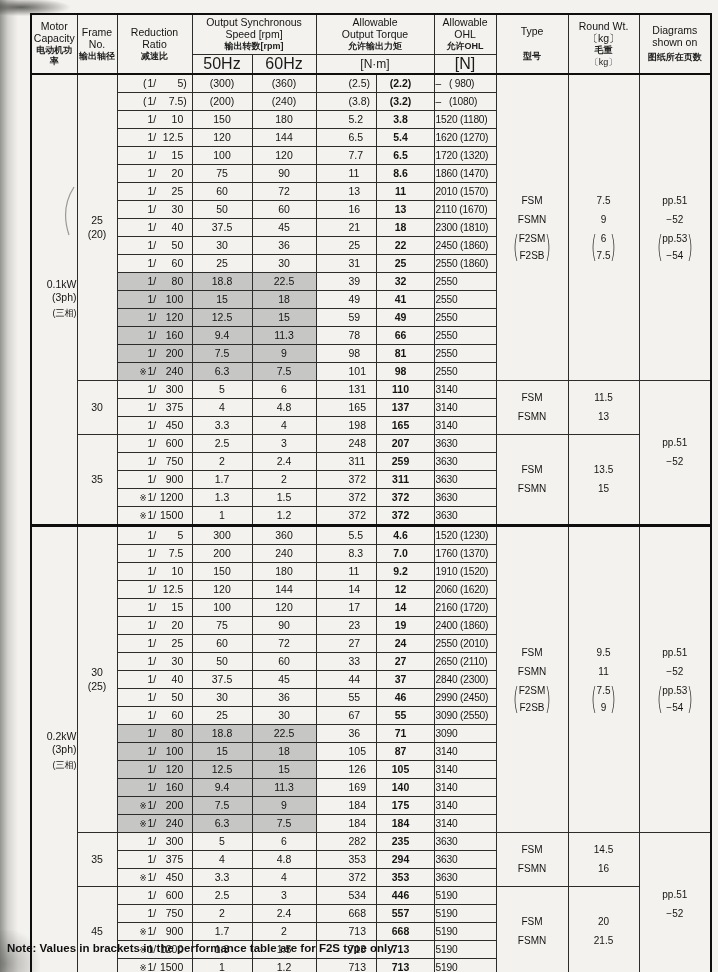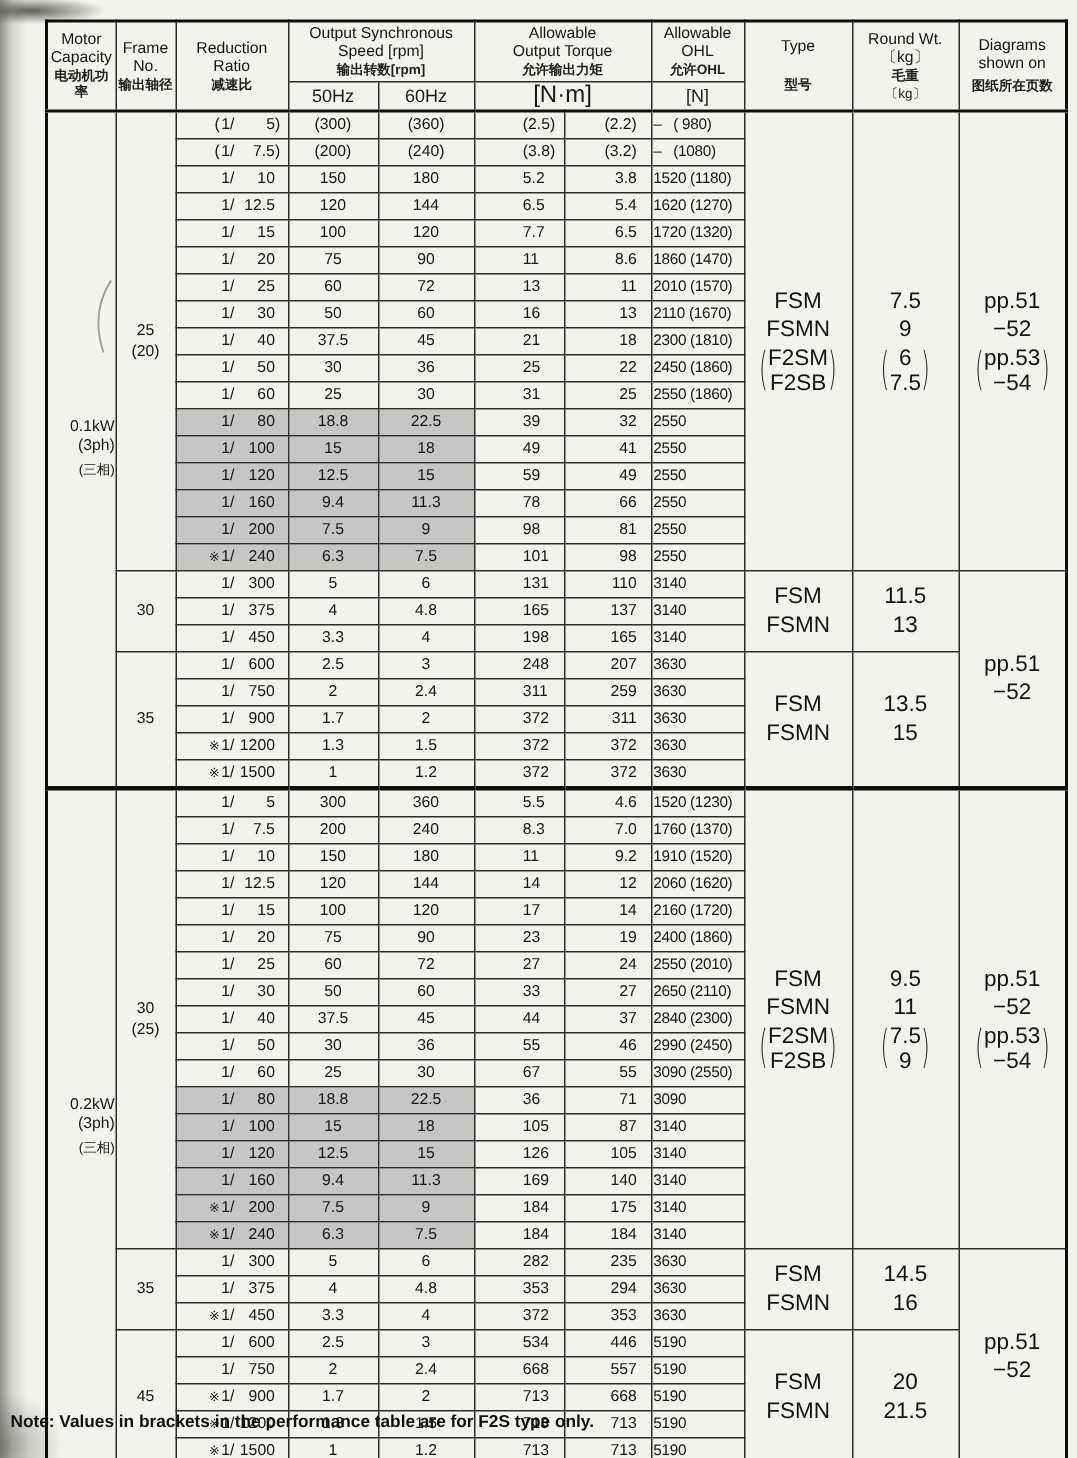--- a/index.html
+++ b/index.html
@@ -39,47 +39,47 @@
     font-weight:400;
     vertical-align:middle;
     padding:0;
     overflow:hidden;
   }
   thead .h1 th{ height:40px; }
   thead .h2 th{ height:19px; border-bottom:2.5px solid #0e0e0e; }
   thead th.deep{ border-bottom:2.5px solid #0e0e0e; }
   th .en{ font-size:10.5px; line-height:12px; color:#141414; }
   th .zh{ font-size:9px; line-height:11px; margin-top:1px; font-weight:700; color:#202020; }
-  .hz{ font-size:12px; }
-  .nm{ font-size:16px; }
+  .hz{ font-size:16px; }
+  .nm{ font-size:12px; }
 
   tbody tr{ height:17.2px; }
   tbody td{ font-size:10.5px; color:#141414; }
   tbody.sec2 tr.secstart td{ border-top:3px solid #0e0e0e; }
 
   td.cap-cell{ text-align:center; }
   .cap .ln{ font-size:10.5px; line-height:13px;text-align:right; }
   .cap .ln.zh{ font-size:9px; margin-top:3px; font-weight:400; }
   td.frame-cell{ text-align:center; font-size:10.5px; line-height:14px; }
 
   .ratio{ display:flex; align-items:center; height:17px; padding-left:16px; }
   .slot{ width:13px; text-align:right; flex:none; }
   .slot .star{ font-size:8.5px; }
   .rp{ margin-left:1px; flex:none; }
   .den{ width:27px; text-align:right; flex:none; }
   .rc{ width:0; flex:none; }
 
   td.s50, td.s60{ text-align:center; }
   td.t50{ text-align:right; padding-right:17px;padding-left:32px; }
-  td.t60{ text-align:right; padding-right:9px; }
+  td.t60{ text-align:center; padding-right:9px;font-weight:bold; }
   td.ohl{ text-align:left; padding-left:1px; white-space:pre; font-size:10.2px; letter-spacing:-0.2px; }
   td.shaded{ background:#c6c6c4; }
 
   td.stack{ text-align:center; }
-  .stack .ln{ line-height:19px; font-size:15px; }
+  .stack .ln{ line-height:19px; font-size:10px; }
   .pgroup{ display:flex; justify-content:center; align-items:center; margin-top:1px; }
   .pcol .ln{ line-height:17px; }
   .bp{ font-size:30px; font-weight:300; line-height:1; transform:scaleX(.5); margin:0 -3px; color:#2a2a2a; font-family:"DejaVu Sans", sans-serif; }
 
   .note{ position:absolute; left:7px; top:941px; }
   .note .en{ font-size:11.5px; line-height:15px; color:#101010;font-weight:bold; }
   .note .zh{ font-size:9.5px; line-height:14px; font-weight:700; color:#1b1b1b; }
 </style>
 </head>
 <body>

